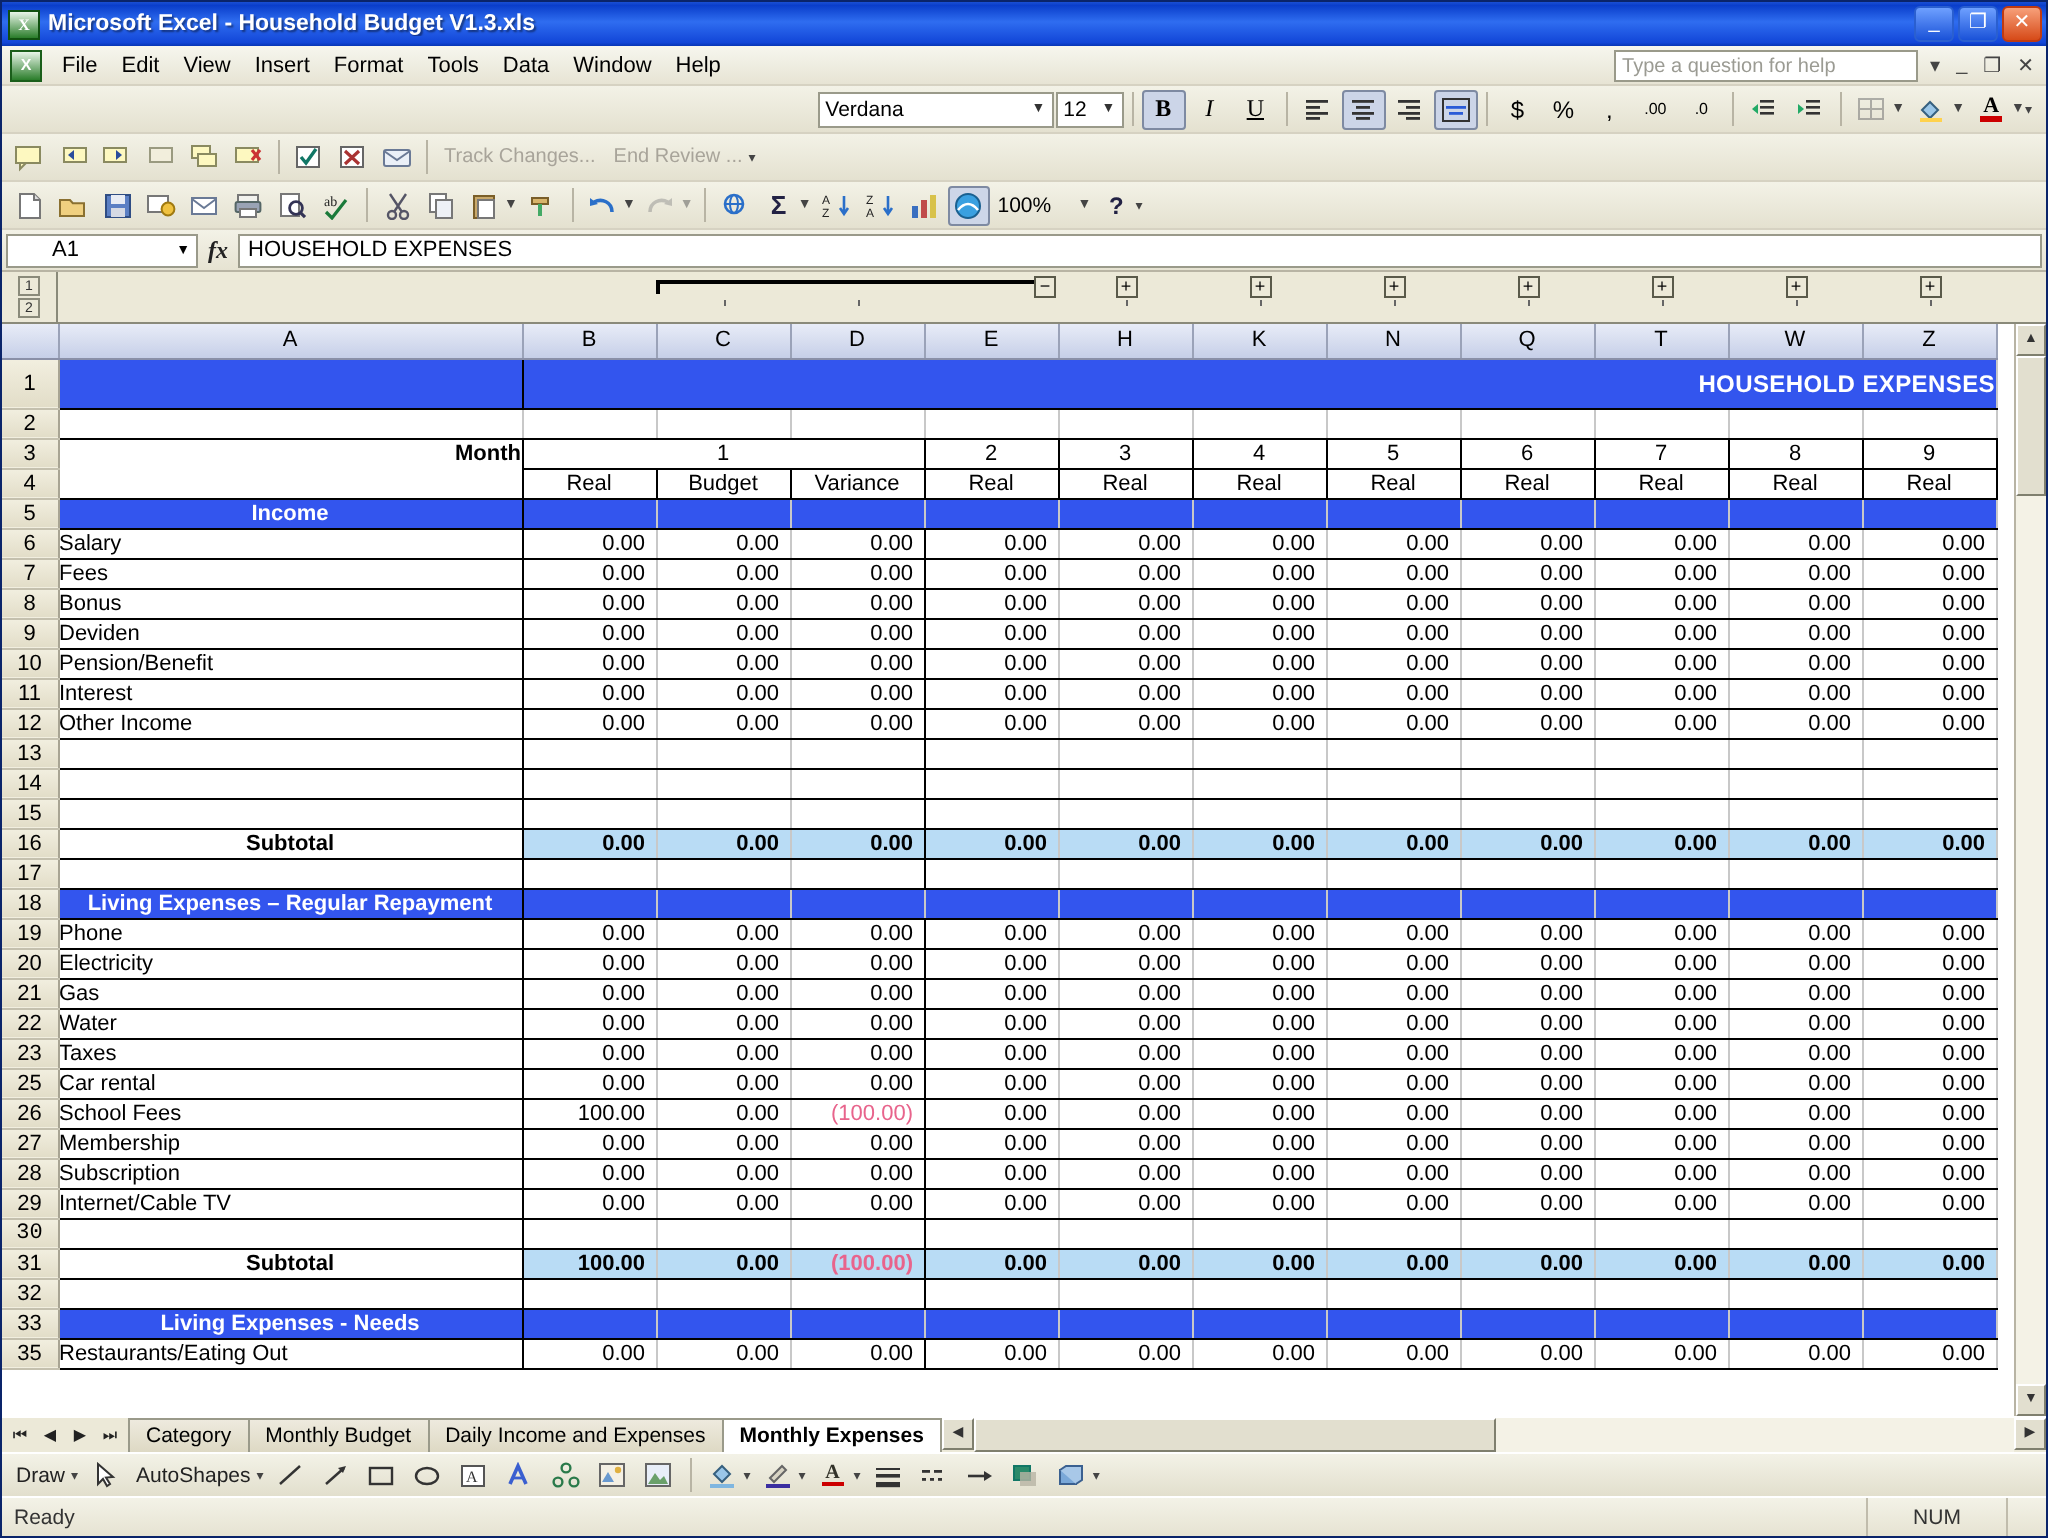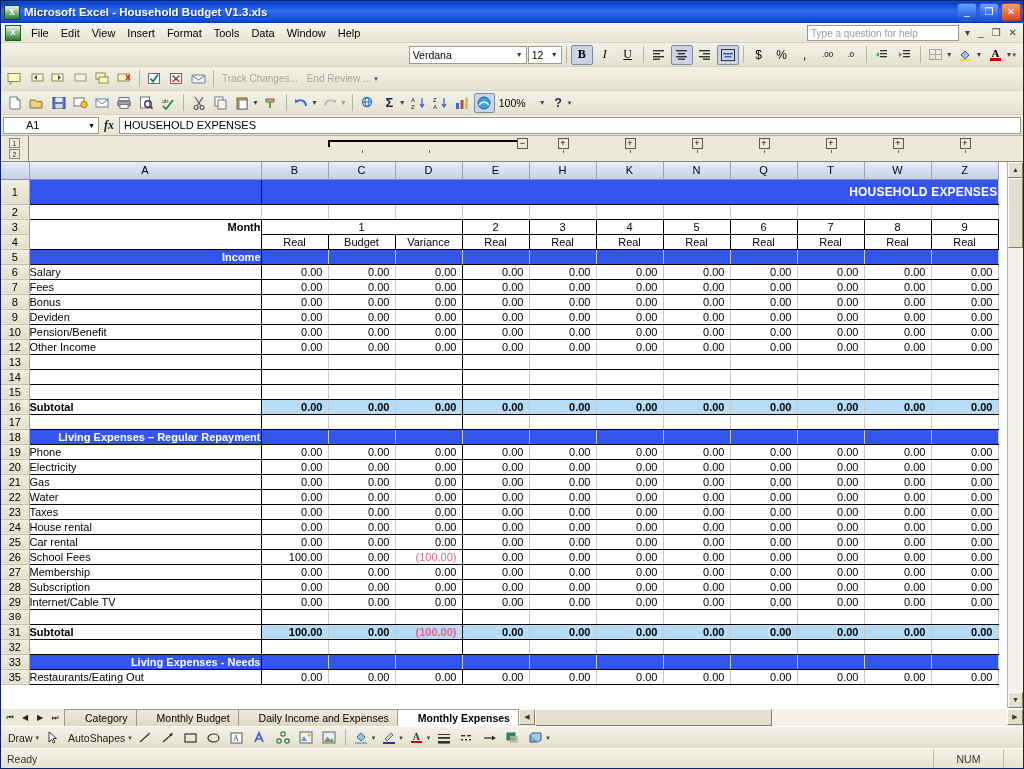--- a/index.html
+++ b/index.html
@@ -190,25 +190,25 @@
   .cell.num { text-align:right; padding-right:5px; }
   .cell.lbl { text-align:left; }
   .cell.plain { border-bottom:1px solid #000; }
   .banner {
     background:#3355ee; color:#fff; font-weight:bold; font-size:12px;
     text-align:right; padding-right:14px; border-bottom:1px solid #000;
     letter-spacing:.2px;
   }
   .section {
     background:#3355ee; color:#fff; font-weight:bold; font-size:11px;
-    text-align:right; padding-left:4px; border-bottom:1px solid #000;
+    text-align:center; padding-left:4px; border-bottom:1px solid #000;
   }
   .section-blank { background:#3355ee; border-bottom:1px solid #000; }
   .subtotal { background:#b9dcf5; font-weight:bold; }
-  .subtotal-lbl { background:#fff; font-weight:bold; text-align:left; padding-right:5px; }
+  .subtotal-lbl { background:#fff; font-weight:bold; text-align:center; padding-right:5px; }
   .neg { color:#e8648c; }
   .monthnum { text-align:center; border-bottom:1px solid #000; border-right:1px solid #000; }
   .subhdr { text-align:center; border-bottom:1px solid #000; border-right:1px solid #000;}
   .monthlbl { text-align:right; font-weight:bold; padding-right:5px; border-bottom:none;}
   .vsep { border-right:1px solid #000 !important; }
 
   
   .vscroll {
     width:16px; background:#ece9d8; border-left:1px solid #b8b4a4;
     display:flex; flex-direction:column; flex:none;
@@ -222,21 +222,21 @@
 
   
   .tabrow {
     height:18px; display:flex; align-items:stretch; flex:none;
     background:#ece9d8; border-top:1px solid #fff;
   }
   .tab-navs { display:flex; align-items:center; padding:0 2px; gap:1px; }
   .tab-nav { width:14px; text-align:center; font-size:8px; color:#222; }
   .tabs { display:flex; align-items:stretch; }
   .tab {
-    padding:1px 8px 0 20px; font-size:10.5px; color:#000;
+    padding:1px 8px 0 8px; font-size:10.5px; color:#000;
     border-top:1px solid #9a9a8a; border-left:1px solid #9a9a8a; border-right:1px solid #9a9a8a;
     background: linear-gradient(to bottom,#eeeade,#ded9c4);
     line-height:15px;
     transform: skewX(0deg);
     margin-right:-1px;
   }
   .tab.active { background:#fff; font-weight:bold; }
 
   .hsb {
     flex:1; display:flex; align-items:stretch; border-left:1px solid #c8c4b4;
@@ -819,20 +819,35 @@
                 <td class="cell num">0.00</td>
                 <td class="cell num">0.00</td>
                 <td class="cell num">0.00</td>
                 <td class="cell num">0.00</td>
                 <td class="cell num">0.00</td>
                 <td class="cell num">0.00</td>
                 <td class="cell num">0.00</td>
                 <td class="cell num">0.00</td>
               </tr>
               <tr style="height: 15px;">
+                <td class="rowhdr">11</td>
+                <td class="cell lbl vsep">Interest</td>
+                <td class="cell num">0.00</td>
+                <td class="cell num">0.00</td>
+                <td class="cell num" style="border-right: 1px solid rgb(0, 0, 0);">0.00</td>
+                <td class="cell num">0.00</td>
+                <td class="cell num">0.00</td>
+                <td class="cell num">0.00</td>
+                <td class="cell num">0.00</td>
+                <td class="cell num">0.00</td>
+                <td class="cell num">0.00</td>
+                <td class="cell num">0.00</td>
+                <td class="cell num">0.00</td>
+              </tr>
+              <tr style="height: 15px;">
                 <td class="rowhdr">12</td>
                 <td class="cell lbl vsep">Other Income</td>
                 <td class="cell num">0.00</td>
                 <td class="cell num">0.00</td>
                 <td class="cell num" style="border-right: 1px solid rgb(0, 0, 0);">0.00</td>
                 <td class="cell num">0.00</td>
                 <td class="cell num">0.00</td>
                 <td class="cell num">0.00</td>
                 <td class="cell num">0.00</td>
                 <td class="cell num">0.00</td>
@@ -986,35 +1001,20 @@
                 <td class="cell num">0.00</td>
                 <td class="cell num">0.00</td>
                 <td class="cell num">0.00</td>
                 <td class="cell num">0.00</td>
                 <td class="cell num">0.00</td>
                 <td class="cell num">0.00</td>
               </tr>
               <tr style="height: 15px;">
                 <td class="rowhdr">23</td>
                 <td class="cell lbl vsep">Taxes</td>
-                <td class="cell num">0.00</td>
-                <td class="cell num">0.00</td>
-                <td class="cell num" style="border-right: 1px solid rgb(0, 0, 0);">0.00</td>
-                <td class="cell num">0.00</td>
-                <td class="cell num">0.00</td>
-                <td class="cell num">0.00</td>
-                <td class="cell num">0.00</td>
-                <td class="cell num">0.00</td>
-                <td class="cell num">0.00</td>
-                <td class="cell num">0.00</td>
-                <td class="cell num">0.00</td>
-              </tr>
-              <tr style="height: 15px;">
-                <td class="rowhdr">24</td>
-                <td class="cell lbl vsep">House rental</td>
                 <td class="cell num">0.00</td>
                 <td class="cell num">0.00</td>
                 <td class="cell num" style="border-right: 1px solid rgb(0, 0, 0);">0.00</td>
                 <td class="cell num">0.00</td>
                 <td class="cell num">0.00</td>
                 <td class="cell num">0.00</td>
                 <td class="cell num">0.00</td>
                 <td class="cell num">0.00</td>
                 <td class="cell num">0.00</td>
                 <td class="cell num">0.00</td>

